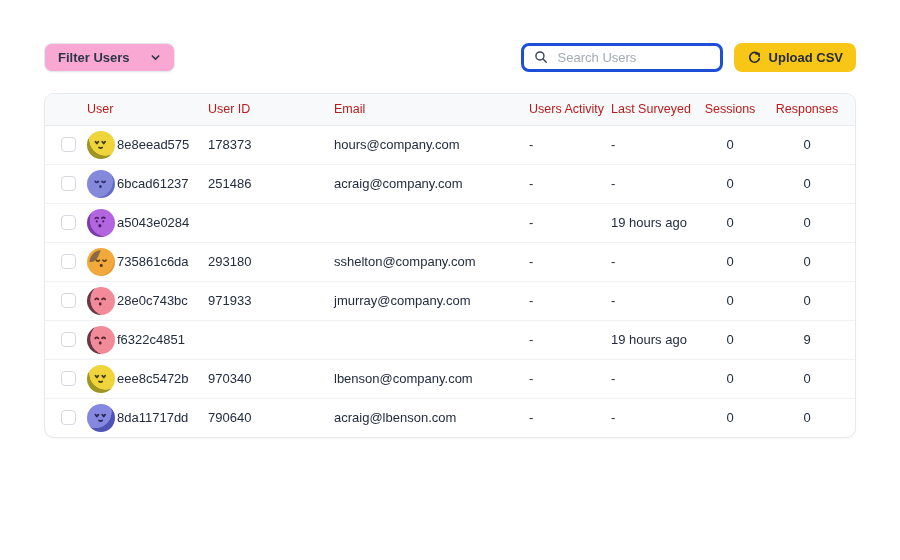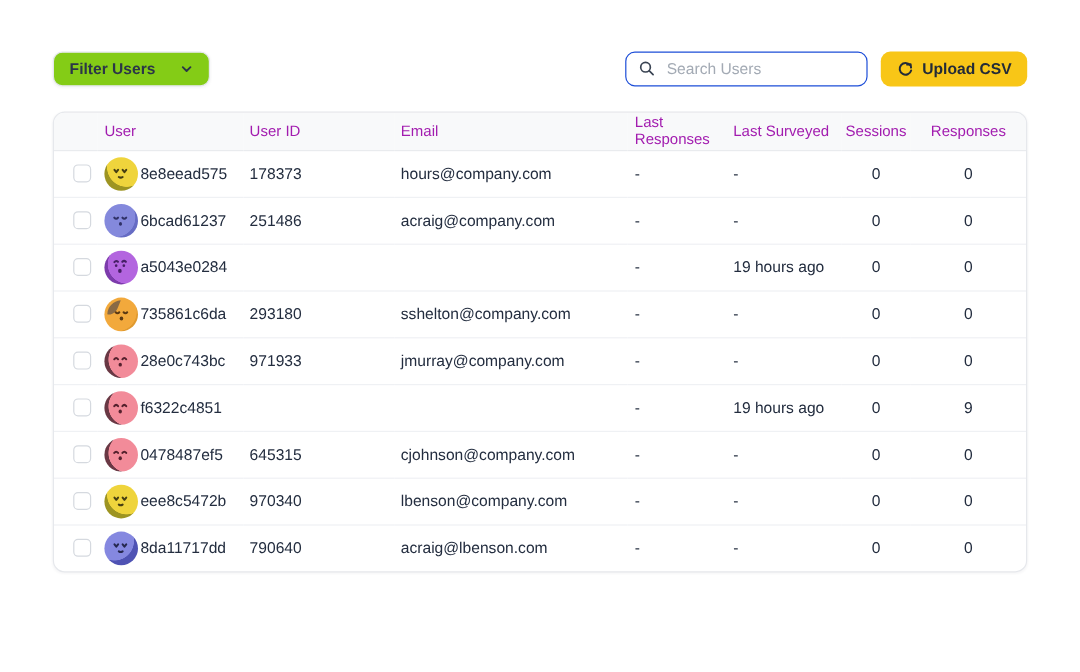--- a/index.html
+++ b/index.html
@@ -5,40 +5,40 @@
   * { box-sizing: border-box; }
   html,body { width:900px; height:560px; margin:0; overflow:hidden;
     background:#ffffff; font-family:"Liberation Sans","DejaVu Sans",sans-serif; }
 
   
   .toolbar { display:flex; align-items:center; justify-content:space-between;
     margin:42px 44px 0 44px; height:30px; }
   .toolbar-right { display:flex; align-items:center; gap:11px; }
 
   .filter-btn { display:inline-flex; align-items:center; gap:20px; height:29px;
-    padding:0 13px; background:#84cc16; border:1px solid #E4E7EB; border-radius:8px;
+    padding:0 13px; background:#f9a8d4; border:1px solid #E4E7EB; border-radius:8px;
     font-size:13px; font-weight:bold; color:#2B3648; cursor:pointer;
     box-shadow:0 1px 2px rgba(16,24,40,.04); font-family:inherit; }
 
   .search-box { display:flex; align-items:center; gap:8px; width:202px; height:29px;
-    border:1px solid #1d4ed8; border-radius:8px; padding:0 10px; background:#fff; }
+    border:3px solid #1d4ed8; border-radius:8px; padding:0 10px; background:#fff; }
   .search-box input { border:none; outline:none; width:100%; font-size:13px;
     color:#333; font-family:inherit; background:transparent; }
   .search-box input::placeholder { color:#A3AAB4; }
 
   .upload-btn { display:inline-flex; align-items:center; gap:7px; height:29px;
     padding:0 13px; background:#F8C617; border:none; border-radius:8px;
     font-size:13px; font-weight:bold; color:#232B38; cursor:pointer; font-family:inherit; }
 
   
   .card { margin:21px 44px 0 44px; border:1px solid #E6E8EC; border-radius:10px;
     overflow:hidden; background:#fff; box-shadow:0 1px 2px rgba(16,24,40,.04); }
   table { width:100%; border-collapse:collapse; table-layout:fixed; }
   thead th { background:#F8F9FA; border-bottom:1px solid #E9EBEE; height:31px;
-    font-size:12.5px; font-weight:normal; color:#a21caf; text-align:left; padding:0; }
+    font-size:12.5px; font-weight:normal; color:#b91c1c; text-align:left; padding:0; }
   tbody td { height:39px; font-size:13px; color:#232D3F; padding:0;
     white-space:nowrap; overflow:hidden; }
   tbody tr + tr td { border-top:1px solid #EFF1F4; }
 
   .pad-check { padding-left:16px; }
   .pad-user  { padding-left:6px; }
   .pad-sm    { padding-left:5px; }
   .pad-md    { padding-left:6px; }
   .c-center  { text-align:center; }
 
@@ -94,21 +94,21 @@
         <col style="width:96px">
       <col style="width:58px">
         <col style="width:96px">
     </colgroup>
     <thead>
       <tr>
         <th></th>
       <th class="pad-user">User</th>
           <th class="pad-sm">User ID</th>
           <th class="pad-sm">Email</th>
-          <th class="pad-md">Last Responses</th>
+          <th class="pad-md">Users Activity</th>
           <th class="pad-md">Last Surveyed</th>
           <th class="c-center">Sessions</th>
           <th class="c-center">Responses</th>
         </tr>
     </thead>
     <tbody>
         <tr>
     <td class="pad-check">
             <div class="checkbox"></div>
           </td>
@@ -242,42 +242,20 @@
     <td class="pad-md">19 hours ago</td>
     <td class="c-center">0</td>
     <td class="c-center">9</td>
   </tr>
         <tr>
     <td class="pad-check">
             <div class="checkbox"></div>
           </td>
     <td class="pad-user">
       <div class="user-cell">
-        <div class="avatar" style="background: radial-gradient(20px at 70% 45%, rgb(242, 139, 153) 16px, rgb(105, 56, 68) 16.5px);">
-                <svg viewBox="0 0 28 28" width="28" height="28">
-                  <path d="M8.2 12.4q1.6-2 3.2 0M15 12.4q1.6-2 3.2 0" stroke="#55212D" stroke-width="1.7" fill="none" stroke-linecap="round" stroke-linejoin="round"></path>
-                  <ellipse cx="13.2" cy="16.9" rx="1.4" ry="1.6" fill="#55212D"></ellipse>
-                </svg>
-              </div>
-        <span>0478487ef5</span>
-      </div>
-    </td>
-    <td class="pad-sm">645315</td>
-    <td class="pad-sm">cjohnson@company.com</td>
-    <td class="pad-md">-</td>
-    <td class="pad-md">-</td>
-    <td class="c-center">0</td>
-    <td class="c-center">0</td>
-  </tr>
-        <tr>
-    <td class="pad-check">
-            <div class="checkbox"></div>
-          </td>
-    <td class="pad-user">
-      <div class="user-cell">
         <div class="avatar" style="background: radial-gradient(20px at 66% 30%, rgb(239, 212, 60) 16px, rgb(157, 148, 34) 16.5px);">
                 <svg viewBox="0 0 28 28" width="28" height="28">
                   <path d="M8.4 10.6l1.5 1.9 1.5-1.9M15.2 10.6l1.5 1.9 1.5-1.9" stroke="#453E12" stroke-width="1.7" fill="none" stroke-linecap="round" stroke-linejoin="round"></path>
                   <path d="M12 16.5q1.6 1.1 3.2 0" stroke="#453E12" stroke-width="1.7" fill="none" stroke-linecap="round" stroke-linejoin="round"></path>
                 </svg>
               </div>
         <span>eee8c5472b</span>
       </div>
     </td>
     <td class="pad-sm">970340</td>

